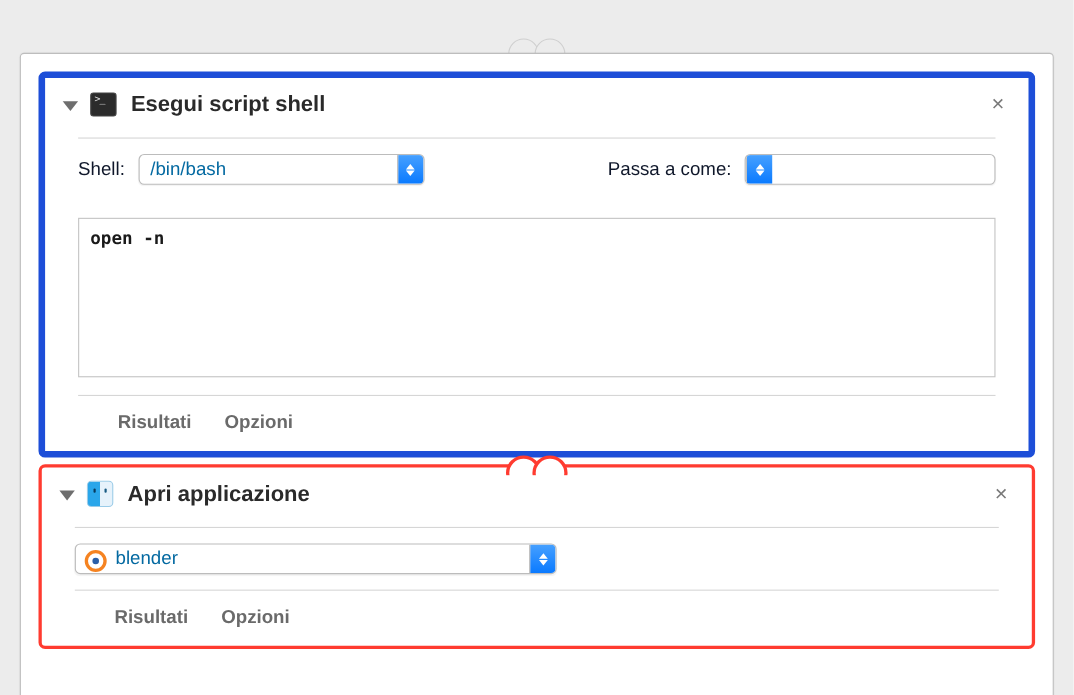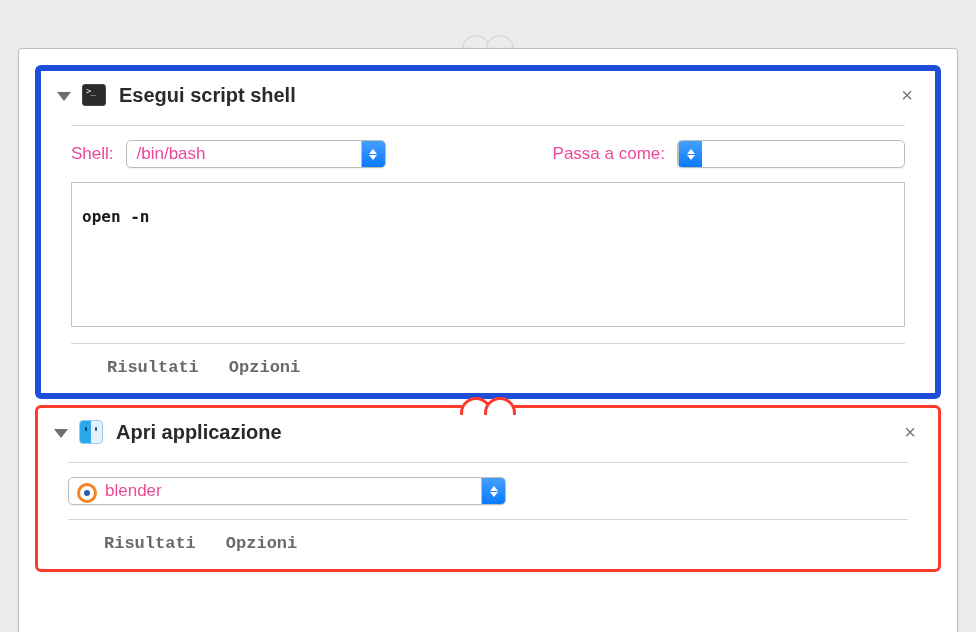--- a/index.html
+++ b/index.html
@@ -120,40 +120,40 @@
     margin: 0 30px;
   }
   .row {
     display: flex;
     align-items: center;
     padding: 14px 30px;
     gap: 12px;
   }
   .label {
     font-size: 17px;
-    color: #ec4899;
+    color: #0f172a;
     text-align: right;
   }
 
   .combo {
     display: flex;
     align-items: stretch;
     height: 28px;
     border: 1px solid #bcbcbc;
     border-radius: 5px;
     overflow: hidden;
     background: #fff;
     position: relative;
     box-shadow: 0 1px 1px rgba(0,0,0,0.05);
   }
   .combo-text {
     flex: 1;
     padding: 0 10px;
     font-size: 17px;
-    color: #ec4899;
+    color: #0369a1;
     display: flex;
     align-items: center;
     white-space: nowrap;
   }
   .combo-btn {
     width: 24px;
     background: linear-gradient(180deg, #46a0ff, #0a7aff);
     border-left: 1px solid #bcbcbc;
     display: flex;
     flex-direction: column;
@@ -196,38 +196,37 @@
   .blender-icon::after {
     content: "";
     position: absolute;
     width: 6px; height: 6px;
     background: #2a5fa8;
     border-radius: 50%;
     left: 7px; top: 8px;
   }
 
   .script-area {
-    margin: 0 30px 16px 30px;
+    margin: 16px 30px 16px 30px;
     border: 1px solid #c4c4c4;
     background: #ffffff;
     height: 145px;
-    padding: 24px 10px;
+    padding: 8px 10px;
     font-family: Menlo, Monaco, Consolas, monospace;
     font-size: 16px;
     font-weight: 600;
     color: #1a1a1a;
     white-space: pre;
     overflow: hidden;
   }
 
   .card-footer {
     display: flex;
     gap: 30px;
     padding: 14px 30px 16px 66px;
-    font-family: Liberation Mono, monospace;
   }
   .footer-link {
     font-size: 17px;
     font-weight: 700;
     color: #6a6a6a;
     cursor: pointer;
   }
 
   .connector {
     position: relative;

